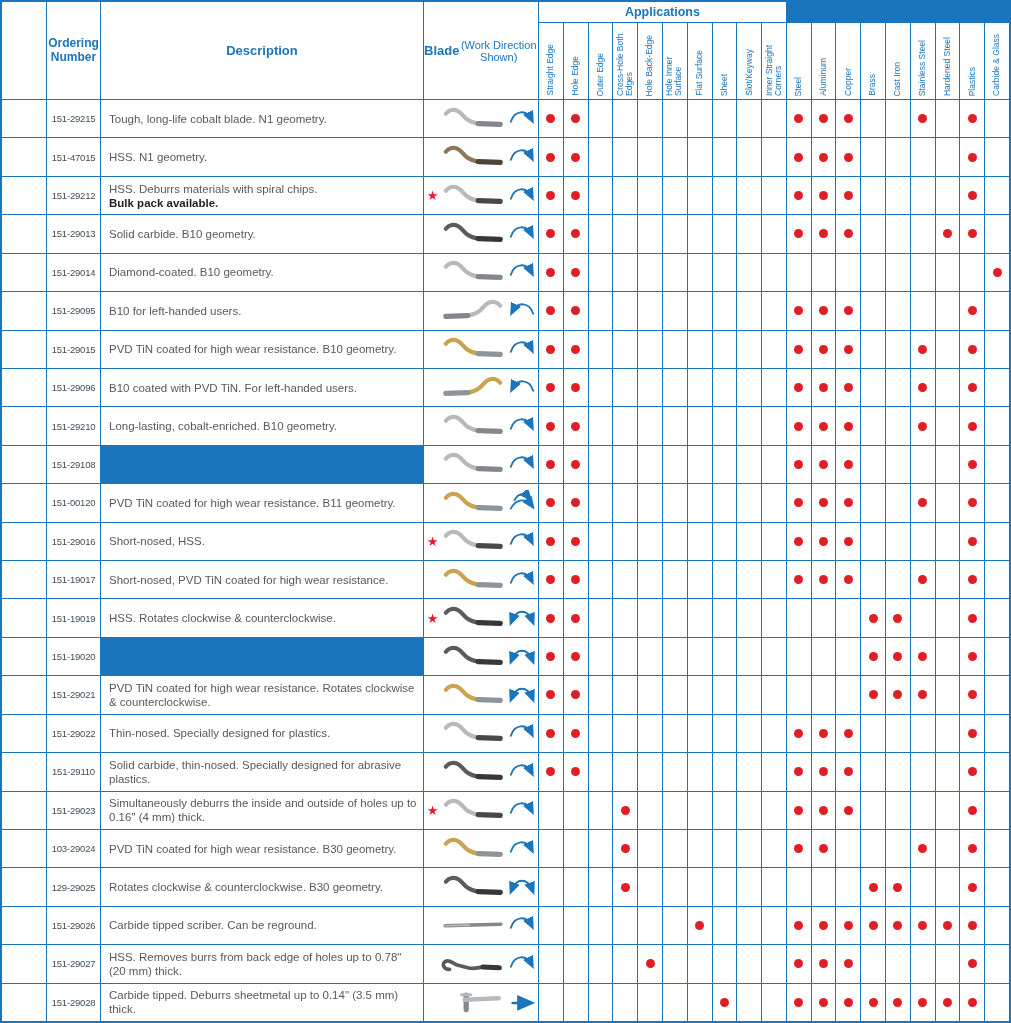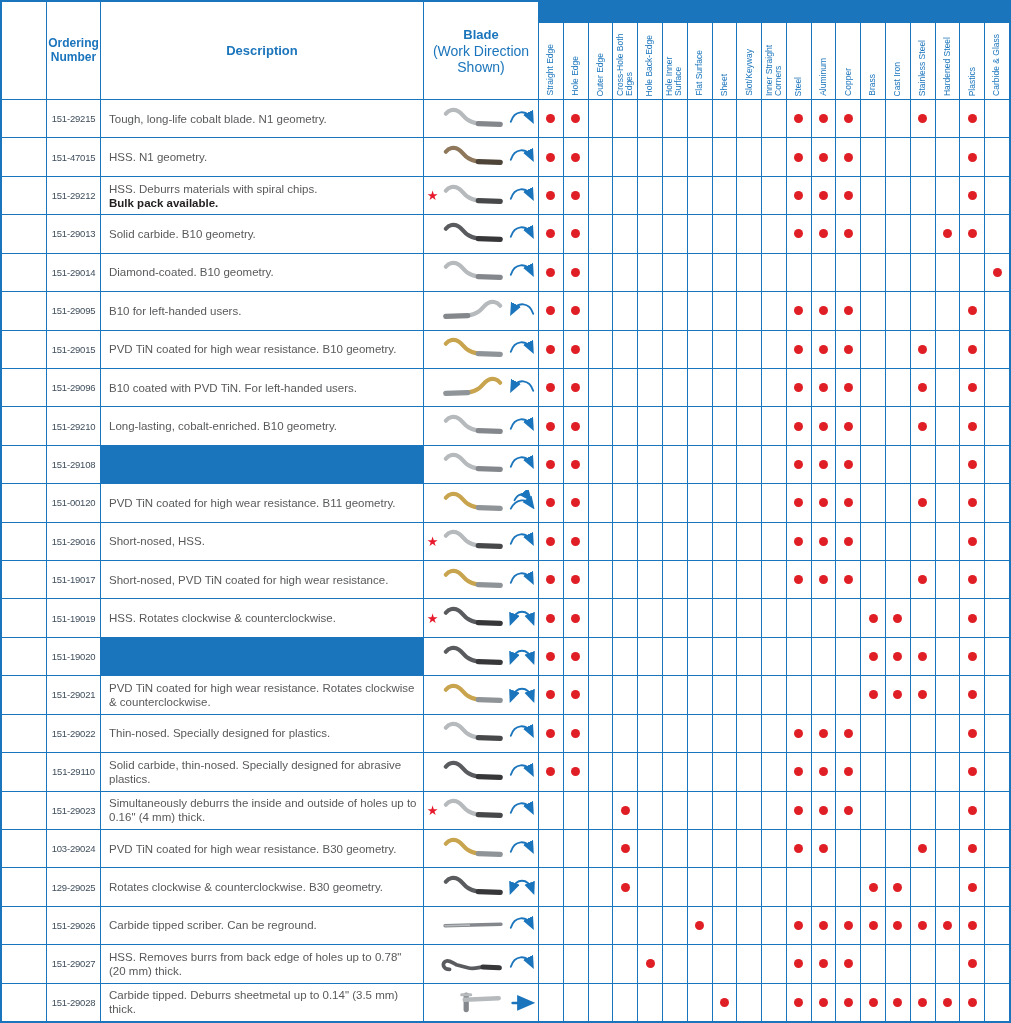--- a/index.html
+++ b/index.html
@@ -19,24 +19,24 @@
     grid-template-rows:20px 76px repeat(24,1fr);
     gap:1px;
   }
   .grid > div{background:#fff;overflow:hidden;}
   .hname{grid-column:1;grid-row:1/3;background:var(--blue);color:#fff;font-weight:bold;
     font-size:12.5px;display:flex;align-items:center;justify-content:center;text-align:center;line-height:1.15;}
   .horder{grid-column:2;grid-row:1/3;color:var(--line);font-weight:bold;font-size:12px;
     display:flex;align-items:center;justify-content:center;text-align:center;line-height:1.15;}
   .hdesc{grid-column:3;grid-row:1/3;color:var(--line);font-weight:bold;font-size:13px;
     display:flex;align-items:center;justify-content:center;}
-  .hblade{grid-column:4;grid-row:1/3;color:var(--line);display:flex;flex-direction:column;
+  .hblade{grid-column:4;grid-row:1/3;color:var(--line);display:flex;
     align-items:center;justify-content:center;text-align:center;}
   .hblade .t1{font-weight:bold;font-size:13px;}
-  .hblade .t2{font-size:14px;margin-top:1px;}
+  .hblade .t2{font-size:11px;margin-top:1px;}
   .htitle{color:var(--line);font-weight:bold;font-size:12.5px;display:flex;align-items:center;justify-content:center;}
   .apps-title{grid-column:5/15;grid-row:1;}
   .mats-title{grid-column:15/24;grid-row:1;}
   .vcell{grid-row:2;display:flex;align-items:flex-end;justify-content:center;padding-bottom:3px;box-sizing:border-box;}
   .vlabel{writing-mode:vertical-rl;transform:rotate(180deg);font-size:8.5px;color:var(--line);
     line-height:1.1;max-height:70px;}
   .shade{background:var(--gray);}
   .namecell{background:var(--blue);color:#fff;font-weight:bold;font-size:12.5px;
     display:flex;align-items:center;padding-left:4px;}
   .ordcell{font-size:9.5px;color:#3f4e5c;display:flex;align-items:center;justify-content:center;letter-spacing:-0.2px;}
@@ -55,20 +55,21 @@
 
 <div class="page">
   <div class="grid" id="grid">
     <div class="hname">Blade Name</div>
     <div class="horder">Ordering Number</div>
     <div class="hdesc">Description</div>
     <div class="hblade">
       <div class="t1">Blade</div>
       <div class="t2">(Work Direction Shown)</div>
     </div>
+    <div class="htitle apps-title">Applications</div>
 
   <div class="vcell shade" style="grid-area: 2 / 5;">
         <span class="vlabel">Straight Edge</span>
       </div>
       <div class="vcell" style="grid-area: 2 / 6;">
         <span class="vlabel">Hole Edge</span>
       </div>
       <div class="vcell shade" style="grid-area: 2 / 7;">
         <span class="vlabel">Outer Edge</span>
       </div>

